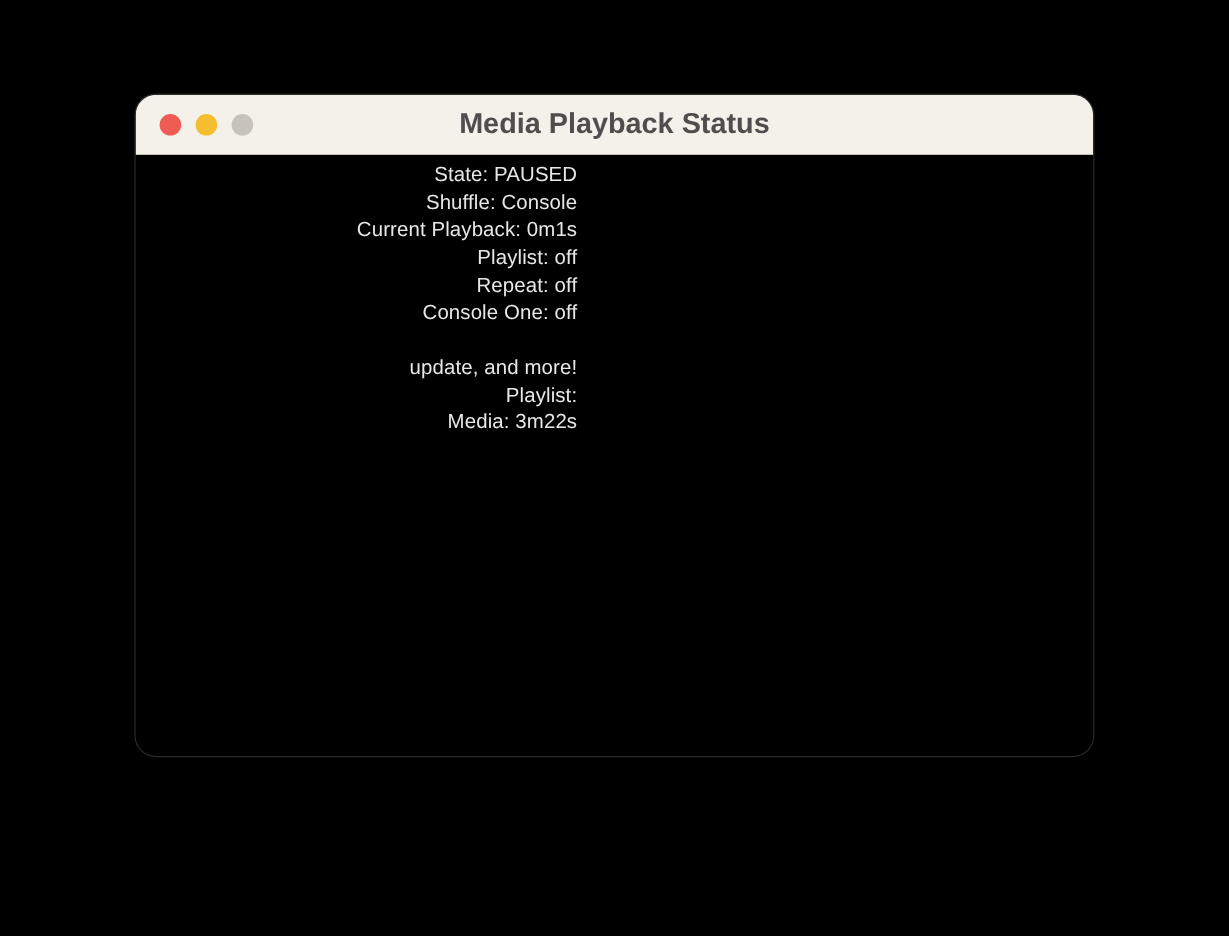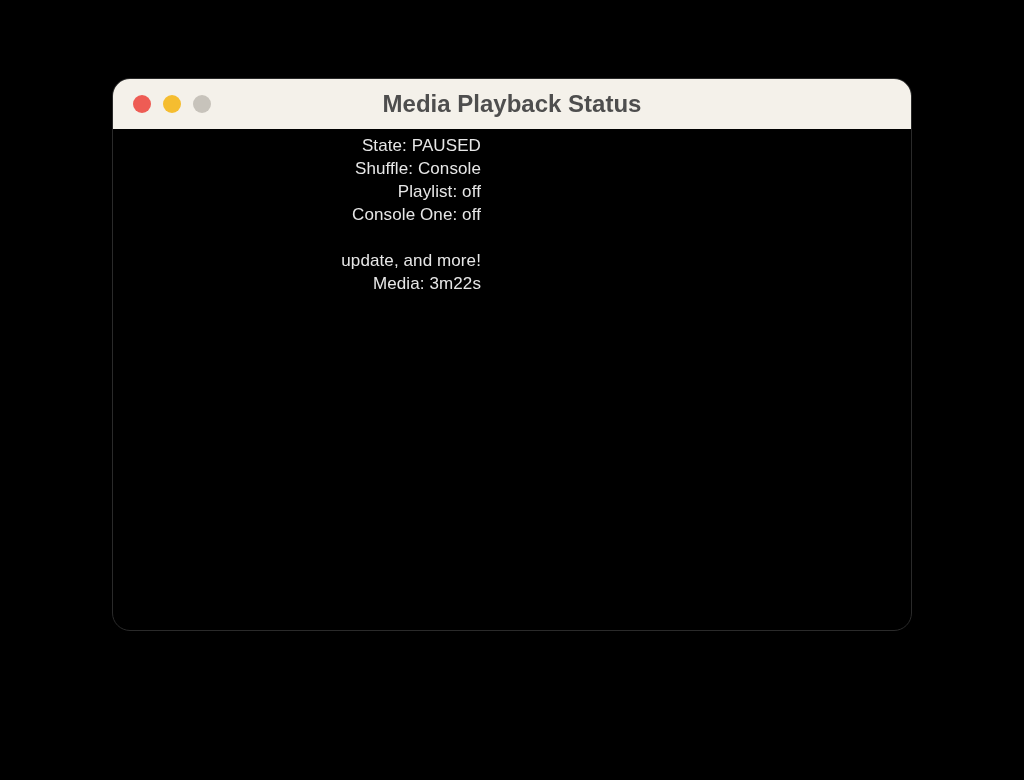--- a/index.html
+++ b/index.html
@@ -79,38 +79,47 @@
   <div class="body">
 
     <div class="line kv">
       <span>State</span>: <span>PAUSED</span>
     </div>
 
     <div class="line kv">
       <span>Shuffle</span>: <span>Console</span>
     </div>
 
+    <div class="line kv">
+      <span>Current Playback</span>: <span>0m1s</span>
+    </div>
 
     <div class="line kv">
       <span>Playlist</span>: <span>off</span>
     </div>
 
+    <div class="line kv">
+      <span>Repeat</span>: <span>off</span>
+    </div>
 
     <div class="line kv">
       <span>Console One</span>: <span>off</span>
     </div>
 
     <div class="blank"></div>
 
     <div class="line kv">
       <span>update, and more!</span>
     </div>
 
 
 
+    <div class="line kv">
+      <span>Playlist</span>: <span></span>
+    </div>
 
     <div class="line kv">
       <span>Media</span>: <span>3m22s</span>
     </div>
 
 
   </div>
 </div>
 
 </body></html>

